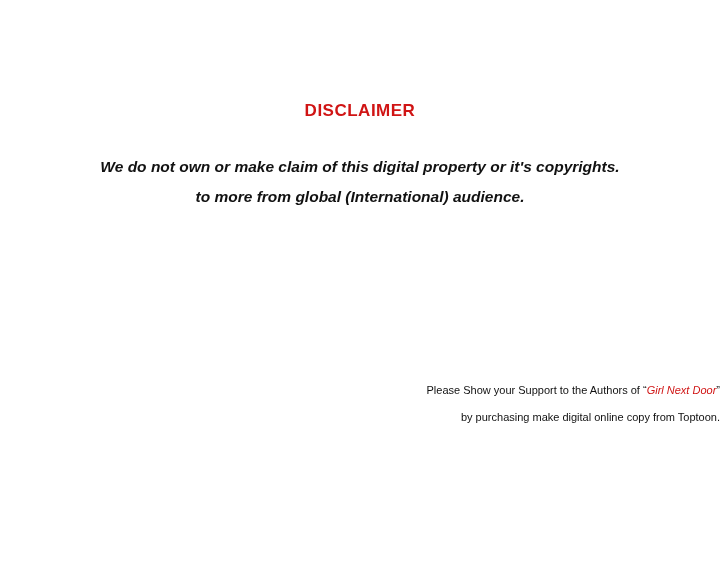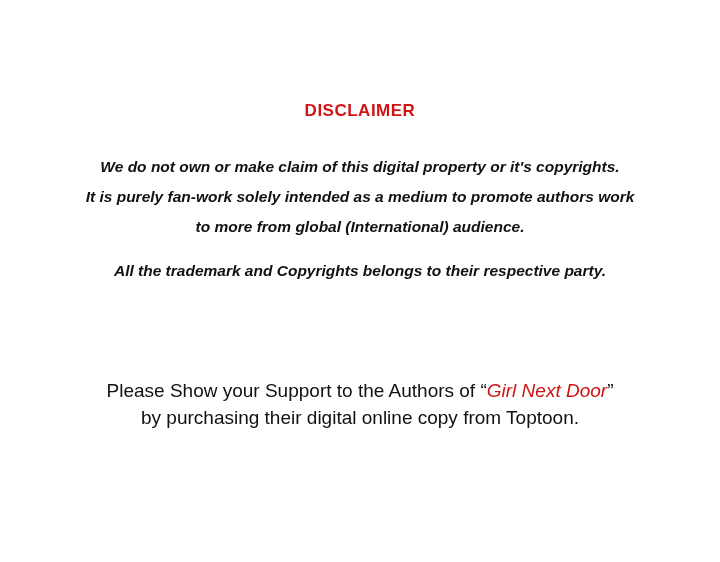--- a/index.html
+++ b/index.html
@@ -50,42 +50,41 @@
     margin-top: 14px;
   }
   .support-block {
     position: absolute;
     top: 377px;
     left: 0;
     width: 720px;
     text-align: center;
   }
   .support-line {
-    font-size: 19px;
+    font-size: 11px;
     color: #111111;
     line-height: 27px;
     white-space: pre;
+    text-align: right;
   }
   .title-highlight {
     color: #d01414;
     font-style: italic;
   }
 </style>
 </head>
 <body>
 
 <div class="page">
 
   <div class="disclaimer-title">DISCLAIMER</div>
 
   <div class="body-block">
     <div class="body-line">We do not own or make claim of this digital property or it's copyrights.</div>
-    <div class="body-line">It is purely fan-work solely intended as a medium to promote authors work</div>
     <div class="body-line">to more from global (International) audience.</div>
-    <div class="body-line spaced">All the trademark and Copyrights belongs to their respective party.</div>
   </div>
 
   <div class="support-block">
     <div class="support-line"><span>Please Show your Support to the Authors of “</span><span class="title-highlight">Girl Next Door</span><span>”</span></div>
-    <div class="support-line">by purchasing their digital online copy from Toptoon.</div>
+    <div class="support-line">by purchasing make digital online copy from Toptoon.</div>
   </div>
 
 </div>
 
 </body></html>

